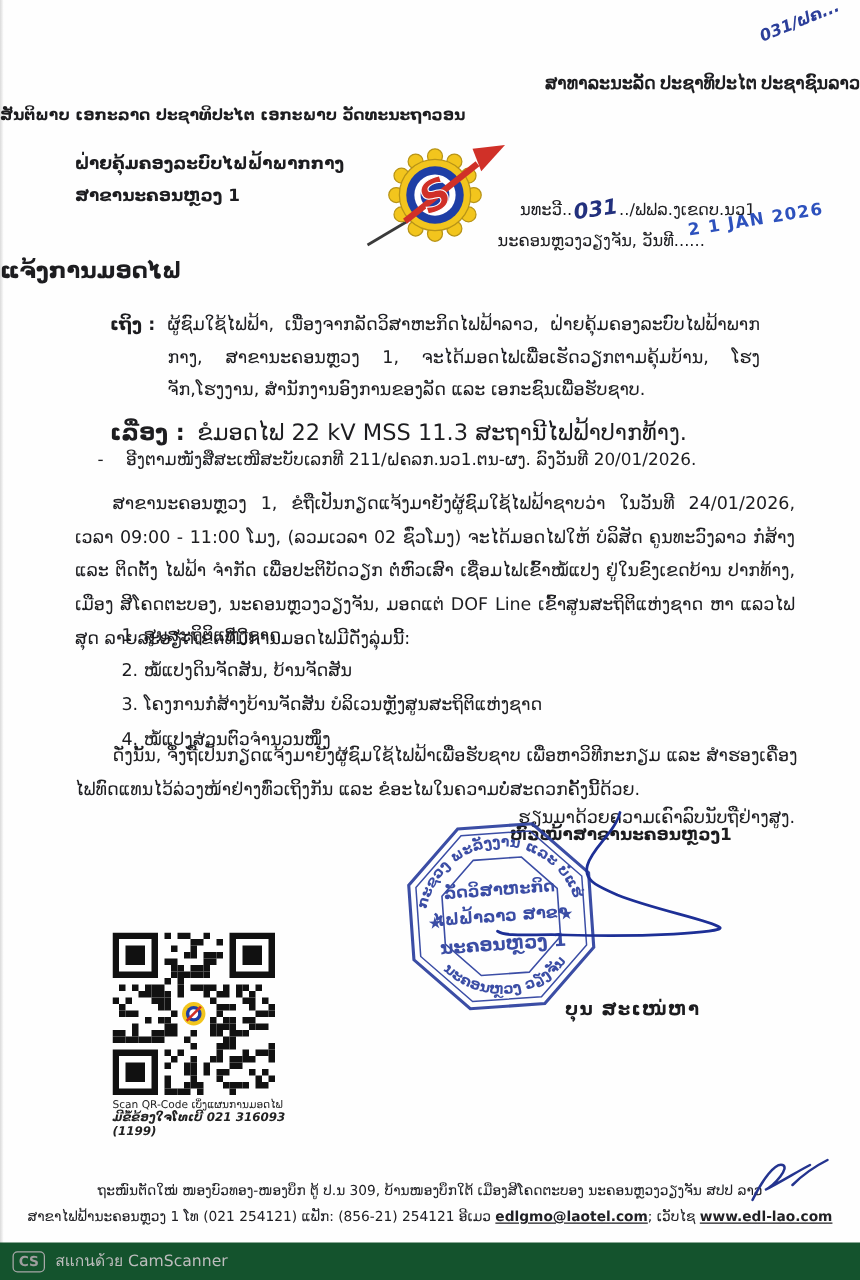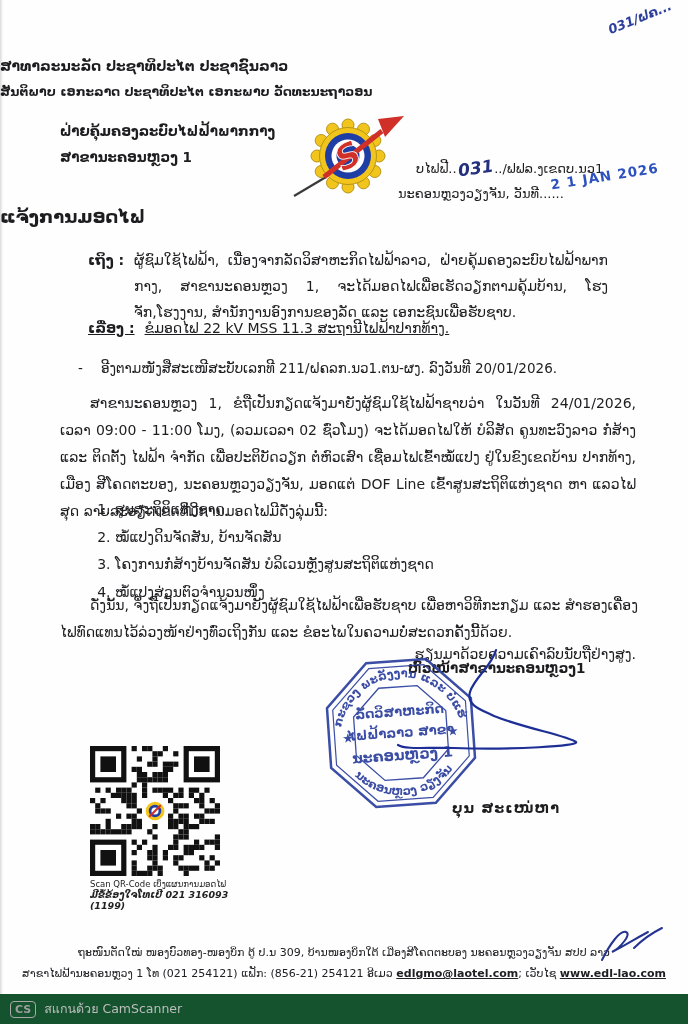--- a/index.html
+++ b/index.html
@@ -4,35 +4,35 @@
 <style>
   html,body{margin:0;padding:0;background:#ffffff;}
   .page{
     position:relative;width:688px;height:1024px;background:#fefefe;overflow:hidden;
     font-family:"DejaVu Sans","Liberation Sans",sans-serif;color:#1d1d20;
   }
   .page::before{content:"";position:absolute;left:0;top:0;width:3px;height:100%;
     background:linear-gradient(to right,rgba(0,0,0,.14),rgba(0,0,0,0));z-index:5;}
   .corner-note{position:absolute;top:-2px;right:20px;transform:rotate(-22deg);transform-origin:right top;
     color:#2c3f9a;font-size:13px;font-style:italic;font-weight:bold;white-space:nowrap;}
-  .motto1{position:absolute;top:58px;left:0;width:100%;text-align:left;font-size:14px;font-weight:bold;}
+  .motto1{position:absolute;top:58px;left:0;width:100%;text-align:right;font-size:14px;font-weight:bold;font-family:Liberation Serif, serif;}
   .motto2{position:absolute;top:84px;left:0;width:100%;font-size:12.5px;font-weight:bold;}
   .org-block{position:absolute;top:118px;left:60px;font-size:13.5px;line-height:26px;font-weight:bold;}
   .logo-svg{position:absolute;left:282px;top:104px;width:140px;height:102px;}
   .ref-line{position:absolute;top:157px;left:416px;font-size:13px;white-space:nowrap;}
   .ref-handwritten{display:inline-block;font-size:17px;font-style:italic;font-weight:bold;color:#22307d;
     transform:rotate(-8deg);margin:0 1px;position:relative;top:1px;}
   .date-line{position:absolute;top:186px;left:398px;font-size:13px;white-space:nowrap;}
   .date-stamp{position:absolute;top:168px;left:550px;transform:rotate(-9deg);color:#2d51bd;
     font-weight:bold;font-size:13.5px;letter-spacing:1px;white-space:nowrap;}
   .title{position:absolute;top:206px;left:0;width:100%;text-align:left;font-size:18px;font-weight:bold;}
   .to-row{position:absolute;top:247px;left:88px;width:520px;display:flex;font-size:14px;line-height:26px;}
   .to-label{font-weight:bold;flex:0 0 46px;}
   .to-text{text-align:justify;}
-  .subject-row{position:absolute;top:320px;left:88px;font-size:14px;display:flex;text-decoration:underline;}
+  .subject-row{position:absolute;top:336px;left:88px;font-size:18px;display:flex;}
   .subject-label{font-weight:bold;margin-right:10px;}
   .refdoc-row{position:absolute;top:360px;left:78px;font-size:13.5px;display:flex;}
   .refdoc-bullet{margin-right:18px;}
   .para1{position:absolute;top:390px;left:60px;width:576px;font-size:14px;line-height:27px;
     text-align:justify;text-indent:30px;}
   .outage-list{position:absolute;top:496px;left:95px;width:520px;font-size:14px;line-height:27.5px;
     margin:0;padding-left:20px;}
   .para2{position:absolute;top:592px;left:60px;width:578px;font-size:14px;line-height:27px;
     text-align:justify;text-indent:30px;}
   .closing{position:absolute;top:646px;left:0;width:636px;text-align:right;font-size:14px;}
@@ -87,21 +87,21 @@
     <circle cx="66" cy="52" r="28.5" fill="#f2c51d" stroke="#b89417"></circle>
     <circle cx="66" cy="52" r="23" fill="#1e3ea5"></circle>
     <circle cx="66" cy="52" r="16.5" fill="#ffffff"></circle>
     <circle cx="66" cy="52" r="11.5" fill="#1e3ea5"></circle>
     <line x1="42" y1="73" x2="100" y2="27" stroke="#d03028" stroke-width="5"></line>
     <polygon points="96,15 122,12 103,33" fill="#d03028"></polygon>
     <text x="66" y="64" font-size="34" font-weight="bold" font-style="italic" fill="#d03028" stroke="#ffffff" stroke-width="0.8" text-anchor="middle" transform="rotate(-28 66 52)">S</text>
   </svg>
 
   <div class="ref-line">
-    <span>ບໄຟຟີ..</span><span class="ref-handwritten">031</span><span>../ຟຟລ.ງເຂດບ.ນວ1</span>
+    <span>ນທະວີ..</span><span class="ref-handwritten">031</span><span>../ຟຟລ.ງເຂດບ.ນວ1</span>
   </div>
   <div class="date-line">ນະຄອນຫຼວງວຽງຈັນ, ວັນທີ......</div>
   <div class="date-stamp">2 1 JAN 2026</div>
 
   <div class="title">ແຈ້ງການມອດໄຟ</div>
 
   <div class="to-row">
     <div class="to-label">ເຖິງ :</div>
     <div class="to-text">ຜູ້ຊົມໃຊ້ໄຟຟ້າ, ເນື່ອງຈາກລັດວິສາຫະກິດໄຟຟ້າລາວ, ຝ່າຍຄຸ້ມຄອງລະບົບໄຟຟ້າພາກກາງ, ສາຂານະຄອນຫຼວງ 1, ຈະໄດ້ມອດໄຟເພື່ອເຮັດວຽກຕາມຄຸ້ມບ້ານ, ໂຮງຈັກ,ໂຮງງານ, ສຳນັກງານອົງການຂອງລັດ ແລະ ເອກະຊົນເພື່ອຮັບຊາບ.</div>
   </div>

